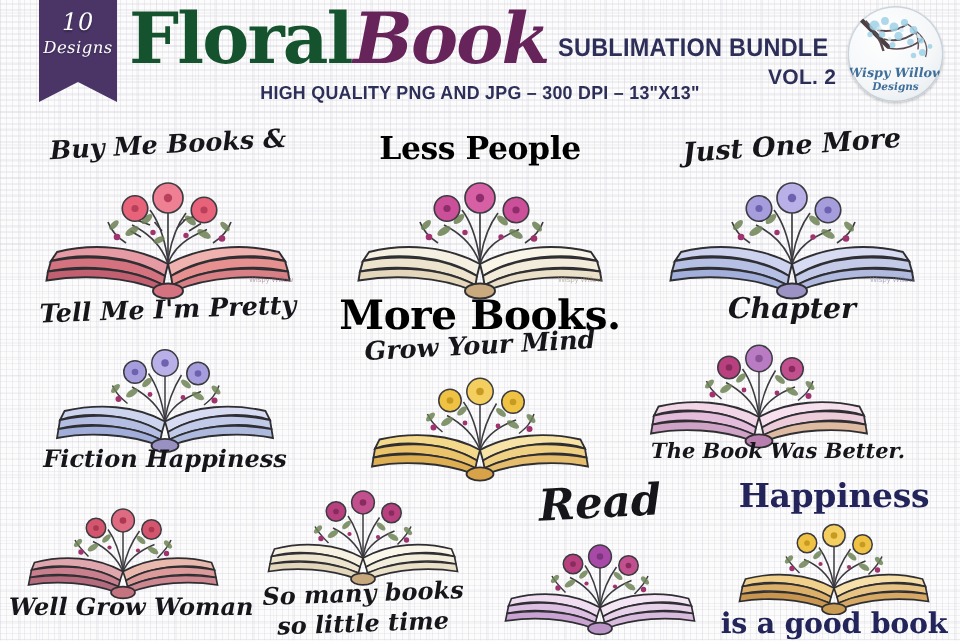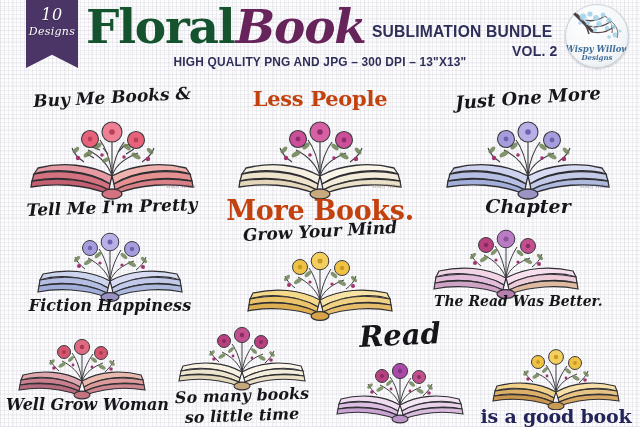--- a/index.html
+++ b/index.html
@@ -112,21 +112,21 @@
     position: absolute; width: 100%; text-align: center;
     white-space: nowrap; line-height: 1.08;
   }
   .cap.script {
     font-family: "DejaVu Serif", serif;
     font-style: italic; font-weight: bold;
     color: #16161a;
   }
   .cap.serif {
     font-family: "DejaVu Serif", serif;
-    font-weight: bold; color: #c2410c;
+    font-weight: bold; color: #000000;
     letter-spacing: -.3px;
   }
   .cap.navy {
     font-family: "DejaVu Serif", serif;
     font-weight: bold; color: #23255a;
     letter-spacing: -.2px;
   }
   .art { position: absolute; left: 0; }
 </style>
 </head>
@@ -462,21 +462,21 @@
     <g stroke="#2f2f33" stroke-width="1.2" fill="none">
       <path d="M82 56 C62 45 37 44 15 49 L12 55 C30 49 60 51 80 63 Z" fill="#f2d6e8"></path>
       <path d="M82 56 C102 45 127 44 149 49 L152 55 C134 49 104 51 84 63 Z" fill="#f6e0ee"></path>
       <path d="M80 63 C58 50 32 51 12 55 L11 61 C30 56 58 58 79 68 Z" fill="#e3bcdb"></path>
       <path d="M84 63 C106 50 132 51 152 55 L153 61 C134 56 106 58 85 68 Z" fill="#ecccd9"></path>
       <path d="M79 68 C56 57 30 58 11 61 L10 67 C30 63 56 64 78 72 Z" fill="#cfa3c6"></path>
       <path d="M85 68 C108 57 134 58 153 61 L154 67 C134 63 108 64 86 72 Z" fill="#debaa0"></path>
       <ellipse cx="82" cy="72" rx="9" ry="4.4" fill="#b87fae"></ellipse>
     </g>
   </svg>
-  <div class="cap script" style="top:72px; font-size:14px; text-align:left; padding-left:10px;">The Read Was Better.</div>
+  <div class="cap script" style="top:72px; font-size:14px; text-align:left; padding-left:10px;">The Book Was Better.</div>
 </div>
 
 <div class="tile" style="left:6px; top:332px; width:152px; height:92px;">
   <svg class="art" viewBox="0 0 152 68" width="152" height="68" style="top:0">
     <g stroke="#3b3b40" stroke-width="1" fill="none">
       <path d="M76 48 C74 37 71 28 66 21"></path>
         <path d="M76 48 C78 37 82 29 87 22"></path>
       <path d="M76 49 C72 40 66 34 56 29"></path>
         <path d="M76 49 C80 40 87 35 97 31"></path>
       <path d="M76 49 C76 38 76 29 76 19"></path>
@@ -605,20 +605,21 @@
       <path d="M74 55 C55 44 32 45 15 48 L14 53 C31 49 55 51 73 59 Z" fill="#ddbfe3"></path>
       <path d="M78 55 C97 44 120 45 137 48 L138 53 C121 49 97 51 79 59 Z" fill="#e8d2ea"></path>
       <path d="M73 59 C53 50 30 51 14 53 L13 58 C31 55 53 56 72 63 Z" fill="#c9a3d2"></path>
       <path d="M79 59 C99 50 122 51 138 53 L139 58 C121 55 99 56 80 63 Z" fill="#d9bcdd"></path>
       <ellipse cx="76" cy="63" rx="8" ry="3.9" fill="#bb93c7"></ellipse>
     </g>
   </svg>
 </div>
 
 <div class="tile" style="left:478px; top:320px; width:156px; height:104px;">
+  <div class="cap navy" style="top:0; font-size:22px;">Happiness</div>
   <svg class="art" viewBox="0 0 156 64" width="156" height="64" style="top:26px">
     <g stroke="#3b3b40" stroke-width="1" fill="none">
       <path d="M78 45 C76 34 73 26 68 19"></path>
         <path d="M78 45 C80 34 84 27 89 20"></path>
       <path d="M78 46 C74 37 68 31 58 27"></path>
         <path d="M78 46 C82 37 89 32 99 28"></path>
       <path d="M78 46 C78 35 78 26 78 16"></path>
       <path d="M55 36 C51 32 48 29 46 25"></path>
         <path d="M101 37 C105 33 108 30 110 25"></path>
     </g>

